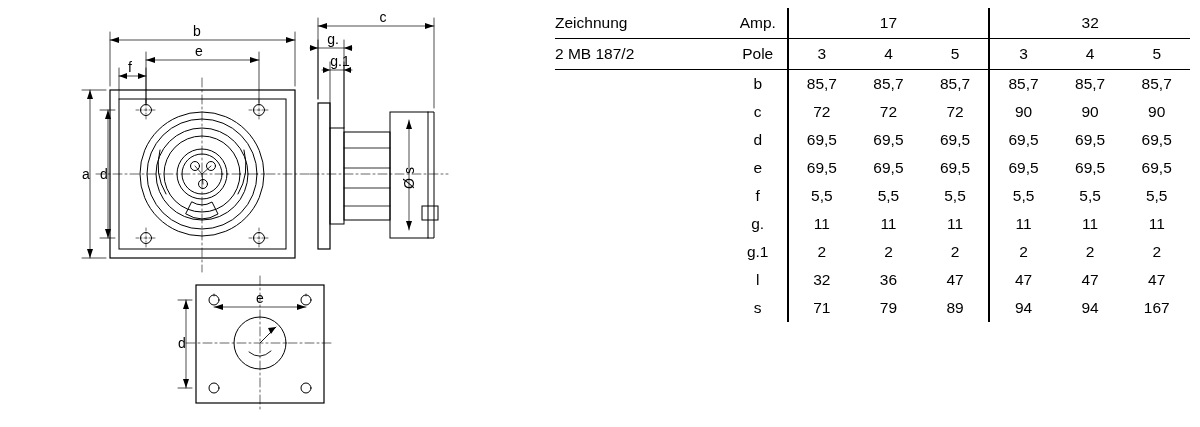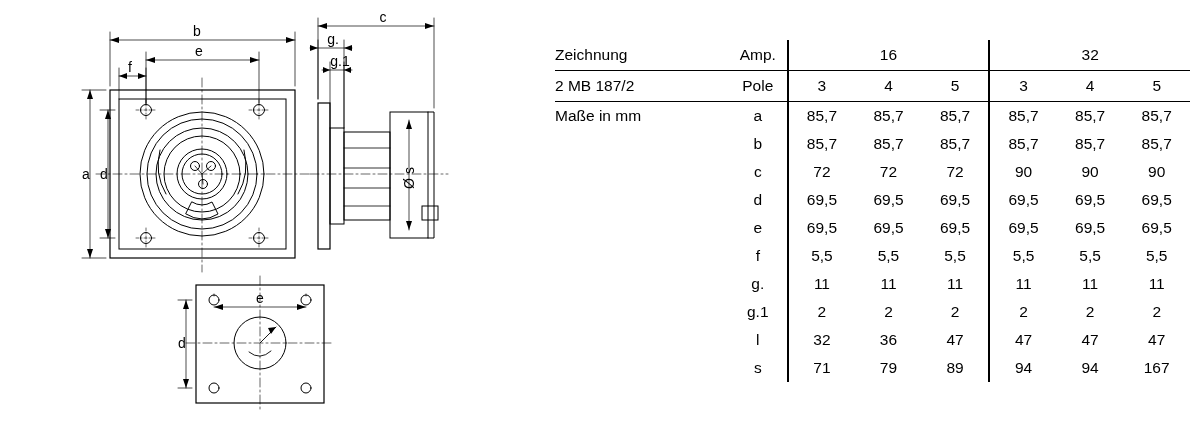--- a/index.html
+++ b/index.html
@@ -39,21 +39,20 @@
     left: 555px;
     top: 8px;
     width: 640px;
     height: 410px;
   }
   table.spec {
     border-collapse: collapse;
     width: 635px;
     font-size: 15.5px;
     font-family: "Liberation Sans", sans-serif;
-    margin-top: 32px;
   }
   table.spec td, table.spec th {
     padding: 0;
     margin: 0;
     font-weight: normal;
     vertical-align: middle;
     line-height: 1.0;
   }
   .cell {
     height: 28px;
@@ -262,45 +261,35 @@
     </svg>
   </div>
 
   <div id="table-panel">
     <table class="spec">
       <tbody>
 
         <tr class="hdr-row">
           <td class="cell cell-left bold col-label b-bottom">Zeichnung</td>
           <td class="cell bold col-dim b-bottom b-right-thick">Amp.</td>
-          <td class="cell bold b-bottom b-right-thick" colspan="3">16</td>
+          <td class="cell bold b-bottom b-right-thick" colspan="3">17</td>
           <td class="cell bold b-bottom" colspan="3">32</td>
         </tr>
 
         <tr class="hdr-row">
           <td class="cell cell-left bold col-label b-bottom">2 MB 187/2</td>
           <td class="cell bold col-dim b-bottom b-right-thick">Pole</td>
           <td class="cell bold col-val b-bottom">3</td>
           <td class="cell bold col-val b-bottom">4</td>
           <td class="cell bold col-val b-bottom b-right-thick">5</td>
           <td class="cell bold col-val b-bottom">3</td>
           <td class="cell bold col-val b-bottom">4</td>
           <td class="cell bold col-val b-bottom">5</td>
         </tr>
 
-        <tr>
-          <td class="cell cell-left col-label">Maße in mm</td>
-          <td class="cell col-dim b-right-thick">a</td>
-          <td class="cell col-val">85,7</td>
-          <td class="cell col-val">85,7</td>
-          <td class="cell col-val b-right-thick">85,7</td>
-          <td class="cell col-val">85,7</td>
-          <td class="cell col-val">85,7</td>
-          <td class="cell col-val">85,7</td>
-        </tr>
 
         <tr>
           <td class="cell cell-left col-label"></td>
           <td class="cell col-dim b-right-thick">b</td>
           <td class="cell col-val">85,7</td>
           <td class="cell col-val">85,7</td>
           <td class="cell col-val b-right-thick">85,7</td>
           <td class="cell col-val">85,7</td>
           <td class="cell col-val">85,7</td>
           <td class="cell col-val">85,7</td>

